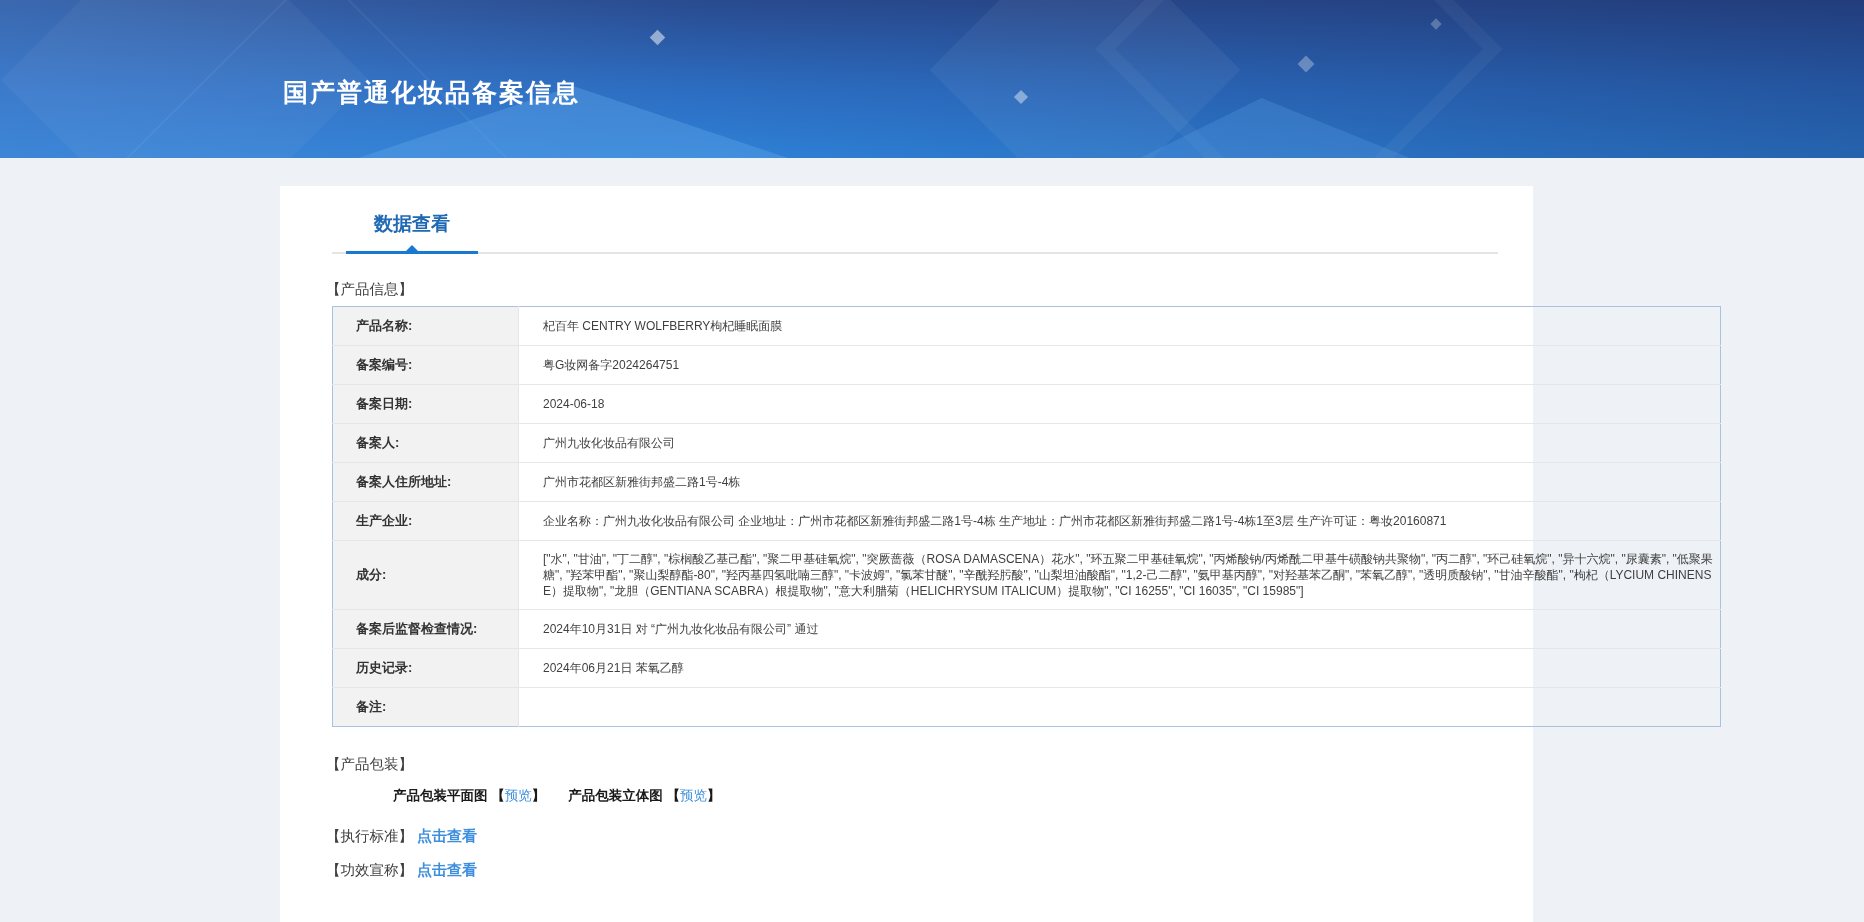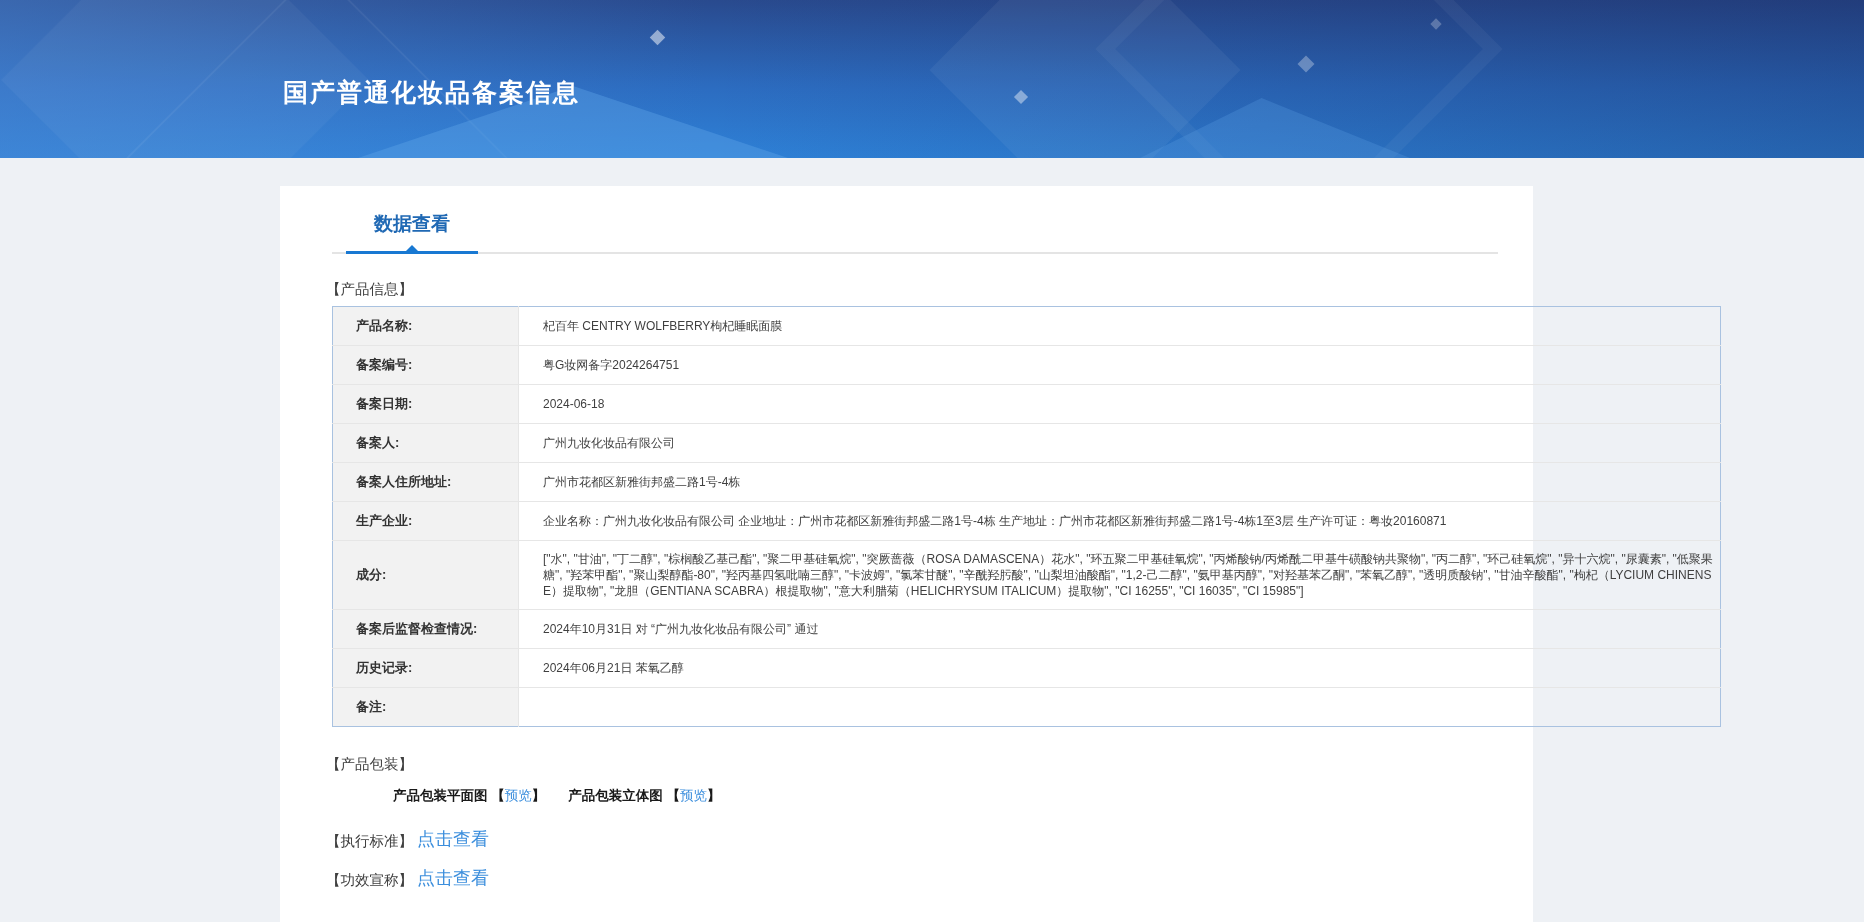--- a/index.html
+++ b/index.html
@@ -71,21 +71,21 @@
   table.info tr:last-child th, table.info tr:last-child td{border-bottom:none;}
   
   .st-pkg{margin-top:28px;margin-left:-6px;}
   .pkg-row{margin:13px 0 0 61px;display:flex;gap:23px;align-items:center;}
   .pkg-item{font-size:13.5px;font-weight:600;color:#1a1a1a;}
   .bracket{color:#1a1a1a;font-weight:600;}
   a.link{color:#3d8fdd;text-decoration:none;cursor:pointer;font-weight:normal;}
   .inline-row{margin-top:22px;margin-left:-6px;display:flex;align-items:flex-end;font-size:14.5px;}
   .inline-row + .inline-row{margin-top:15px;}
   .inline-row .section-title{margin:0;}
-  .inline-row a.link{font-size:18px;margin-left:4px;}
+  .inline-row a.link{font-size:15px;margin-left:4px;font-weight:bold;}
 </style>
 </head>
 <body>
 
 <div class="banner">
   <div class="tint"></div>
   <div class="deco d-cube1"></div>
   <div class="deco d-cube2"></div>
   <div class="deco d-chev1"></div>
   <div class="deco d-chev2"></div>

